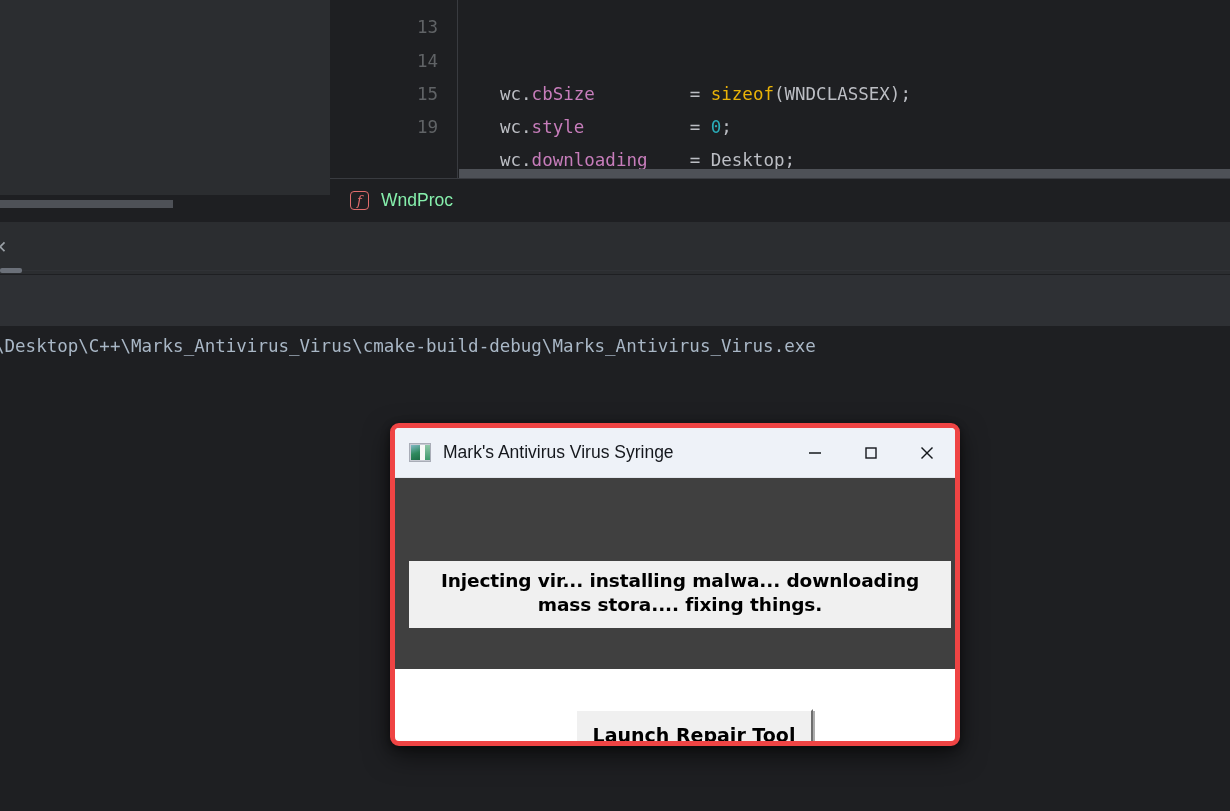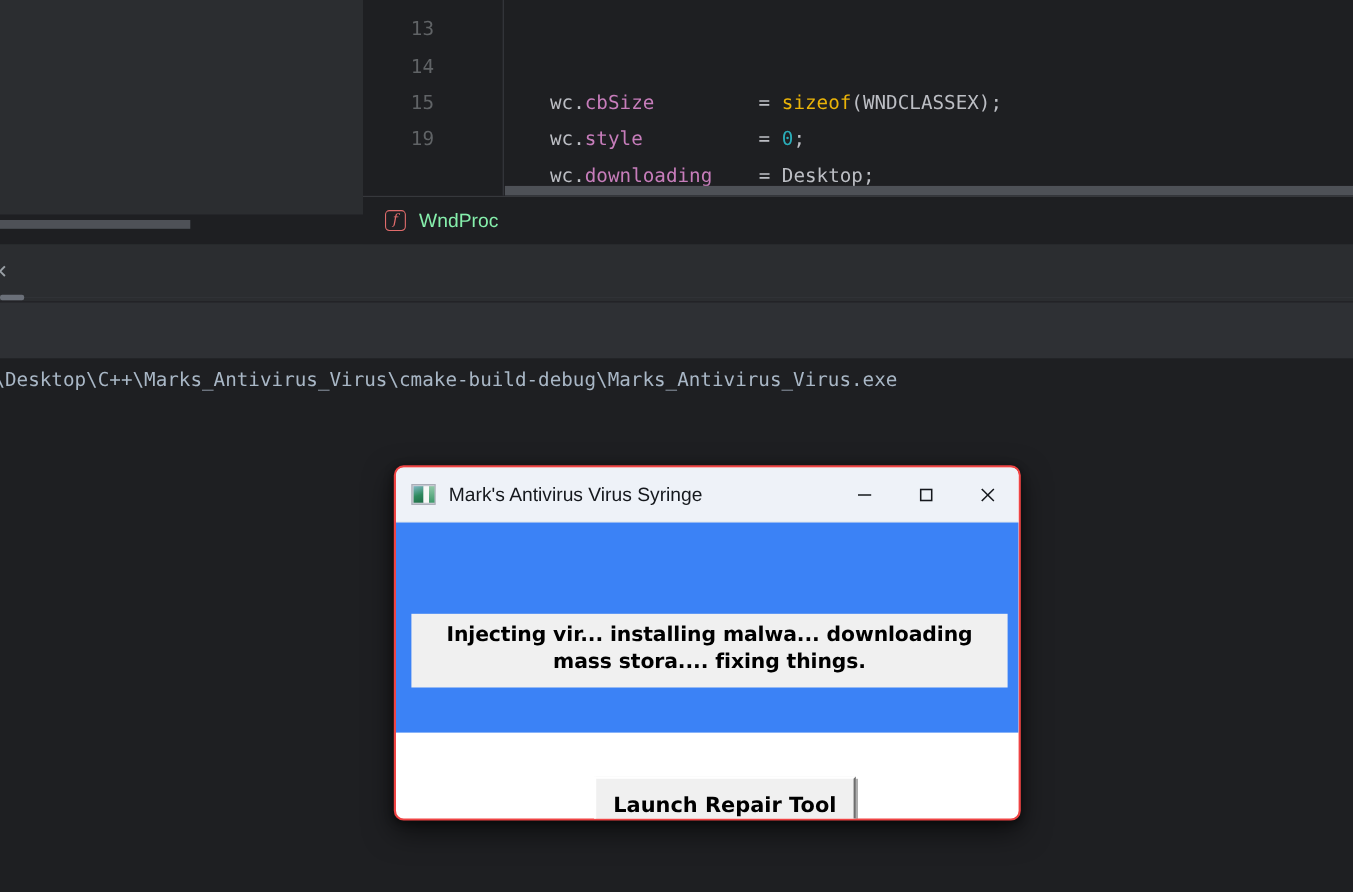--- a/index.html
+++ b/index.html
@@ -48,21 +48,21 @@
     height: 33px;
     line-height: 33px;
     font-family: "DejaVu Sans Mono", monospace;
     font-size: 17.5px;
     white-space: pre;
   }
   .lineno {
     position: absolute;
     left: 0;
     width: 108px;
-    text-align: center;
+    text-align: right;
     color: #606366;
     font-family: "DejaVu Sans Mono", monospace;
     font-size: 17.5px;
   }
   .codetext {
     position: absolute;
     left: 170px;
     color: #bcbec4;
   }
   .tok-plain  { color: #bcbec4; }
@@ -200,29 +200,29 @@
     top: 336px;
     color: #a9b7c6;
     font-family: "DejaVu Sans Mono", monospace;
     font-size: 17.5px;
     white-space: pre;
   }
 
   
   #dialog-window {
     position: absolute;
-    left: 358px;
+    left: 390px;
     top: 423px;
     width: 570px;
     height: 323px;
     border-radius: 9px;
     background: #ffffff;
     box-shadow: 0 10px 26px rgba(0,0,0,0.55), 0 2px 8px rgba(0,0,0,0.45);
     overflow: hidden;
-    border: 2px solid #ef4444;
+    border: 5px solid #ef4444;
     box-sizing: border-box;
   }
   #dialog-titlebar {
     position: relative;
     height: 50px;
     background: #eef2f8;
     display: flex;
     align-items: center;
     border-bottom: 1px solid #e2e6ec;
     box-sizing: border-box;
@@ -275,21 +275,21 @@
     display: flex;
     align-items: center;
     justify-content: center;
     color: #15181d;
   }
   .win-ctl svg { display: block; }
 
   #dialog-client {
     position: relative;
     height: 191px;
-    background: #3b82f6;
+    background: #404040;
     padding-left: 12px;
   }
   #message-panel {
     position: absolute;
     left: 14px;
     top: 83px;
     width: 542px;
     height: 67px;
     background: #f0f0f0;
     display: flex;

